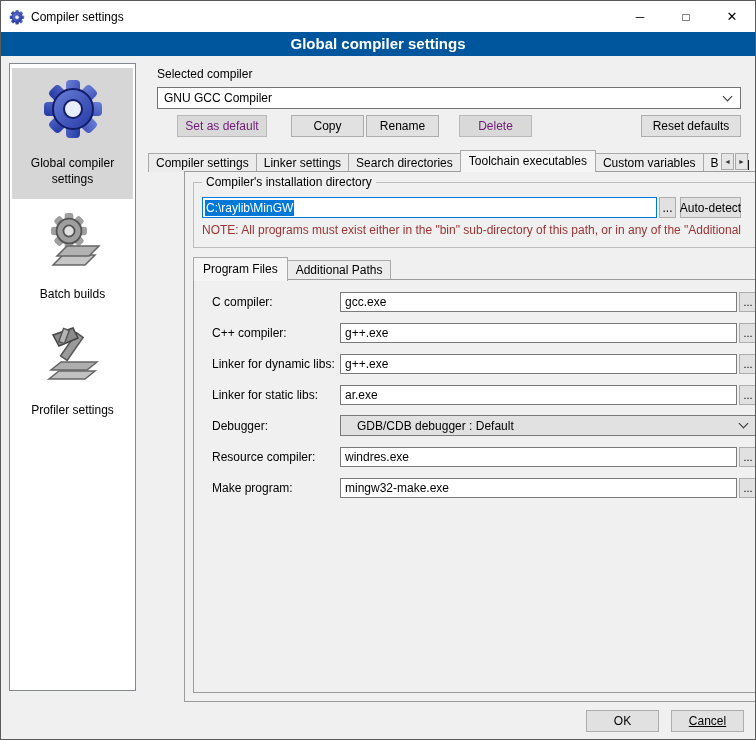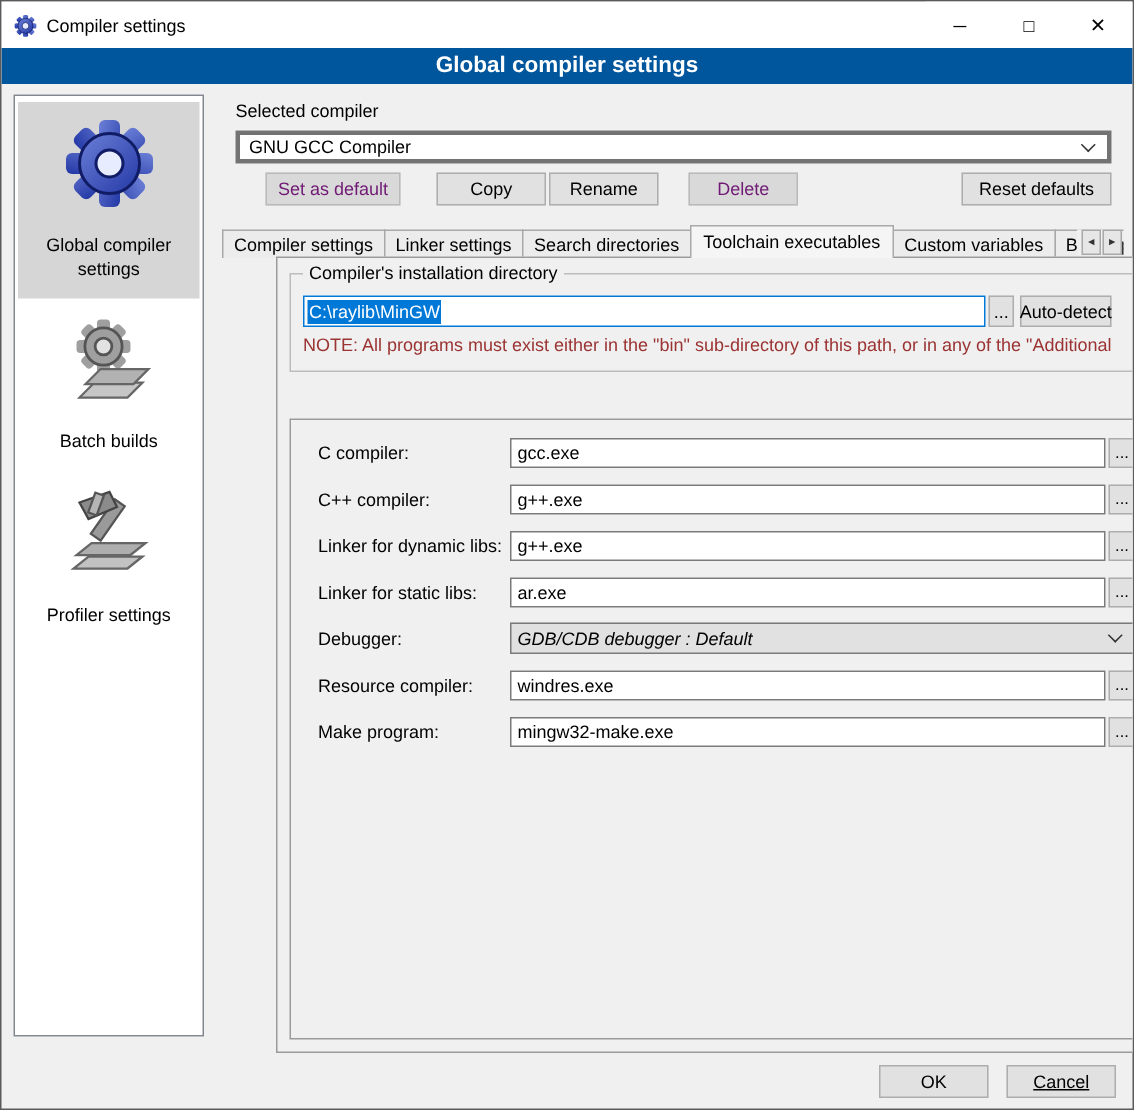--- a/index.html
+++ b/index.html
@@ -21,21 +21,21 @@
 
   
   .sidebar { position: absolute; left: 8px; top: 62px; width: 127px; height: 628px; background: #fff; border: 1px solid #828790; padding: 4px 2px; overflow: hidden; }
   .side-item { display: flex; flex-direction: column; align-items: center; text-align: center; padding: 8px 2px 12px; }
   .side-item.selected { background: #d6d6d6; }
   .side-icon { width: 64px; height: 64px; margin-bottom: 16px; }
   .side-label { font-size: 12px; line-height: 1.3; }
 
   
   .lbl-selected-compiler { position: absolute; left: 156px; top: 66px; }
-  .compiler-combo { position: absolute; left: 156px; top: 86px; width: 584px; height: 22px; background: #fff; border: 3px solid #737373; display: flex; align-items: center; padding-left: 6px; }
+  .compiler-combo { position: absolute; left: 156px; top: 86px; width: 584px; height: 22px; background: #fff; border: 1px solid #737373; display: flex; align-items: center; padding-left: 6px; }
   .chev { width: 7px; height: 7px; border-right: 1px solid #333; border-bottom: 1px solid #333; transform: rotate(45deg); margin-top: -4px; }
   .combo-arrow { margin-left: auto; margin-right: 9px; }
 
   .btn { height: 22px; background: #e1e1e1; border: 1px solid #adadad; font-size: 12px; display: flex; align-items: center; justify-content: center; white-space: nowrap; }
   .btn.disabled { background: #d9d9d9; border-color: #b9b9b9; color: #701a75; margin-left: 20px; }
   .btn-row { position: absolute; left: 156px; top: 114px; width: 584px; height: 22px; display: flex; }
   .b-setdefault { margin-left: 124px; width: 90px; }
   .b-copy { margin-left: 24px; width: 73px; }
   .b-rename { margin-left: 2px; width: 73px; }
   .b-delete { margin-left: 2px; width: 73px; }
@@ -63,21 +63,21 @@
   
   .subtabstrip { position: absolute; left: 8px; top: 84px; height: 24px; display: flex; align-items: flex-end; }
   .subtab { height: 20px; background: #ececec; border: 1px solid #a9a9a9; border-bottom: none; padding: 0 8px; line-height: 19px; white-space: nowrap; margin-right: -1px; }
   .subtab.active { height: 24px; line-height: 22px; background: #f5f5f5; position: relative; z-index: 2; margin-bottom: -1px; padding: 0 9px; }
   .sub-panel { position: absolute; left: 8px; top: 107px; width: 583px; height: 414px; background: #f0f0f0; border: 1px solid #9b9b9b; padding: 11px 0 0 18px; }
 
   .field-row { display: flex; align-items: center; height: 21px; margin-bottom: 10px; }
   .field-label { width: 128px; flex: 0 0 auto; }
   .field-input { width: 397px; height: 20px; background: #fff; border: 1px solid #7a7a7a; display: flex; align-items: center; padding-left: 4px; overflow: hidden; white-space: nowrap; }
   .field-browse { width: 18px; height: 20px; margin-left: 2px; font-size: 11px; }
-  .field-select { width: 417px; height: 21px; background: #e1e1e1; border: 1px solid #7a7a7a; display: flex; align-items: center; padding-left: 4px; font-style: italic; }
+  .field-select { width: 417px; height: 21px; background: #e1e1e1; border: 1px solid #7a7a7a; display: flex; align-items: center; padding-left: 16px; }
 
   
   .footer-ok { position: absolute; left: 585px; top: 709px; width: 73px; }
   .footer-cancel { position: absolute; left: 670px; top: 709px; width: 73px; text-decoration: underline; }
 </style>
 </head>
 <body>
 
 <div class="window">
 
@@ -189,20 +189,24 @@
     <div class="groupbox">
       <div class="groupbox-legend">Compiler's installation directory</div>
       <div class="install-input">
         <span class="selection">C:\raylib\MinGW</span>
       </div>
       <div class="btn gb-browse">...</div>
       <div class="btn gb-autodetect">Auto-detect</div>
       <div class="note">NOTE: All programs must exist either in the "bin" sub-directory of this path, or in any of the "Additional</div>
     </div>
 
+    <div class="subtabstrip">
+      <div class="subtab active">Program Files</div>
+      <div class="subtab">Additional Paths</div>
+    </div>
 
     <div class="sub-panel">
 
       <div class="field-row">
         <span class="field-label">C compiler:</span>
         <div class="field-input">
             <span>gcc.exe</span>
           </div>
         <div class="btn field-browse">...</div>
       </div>

